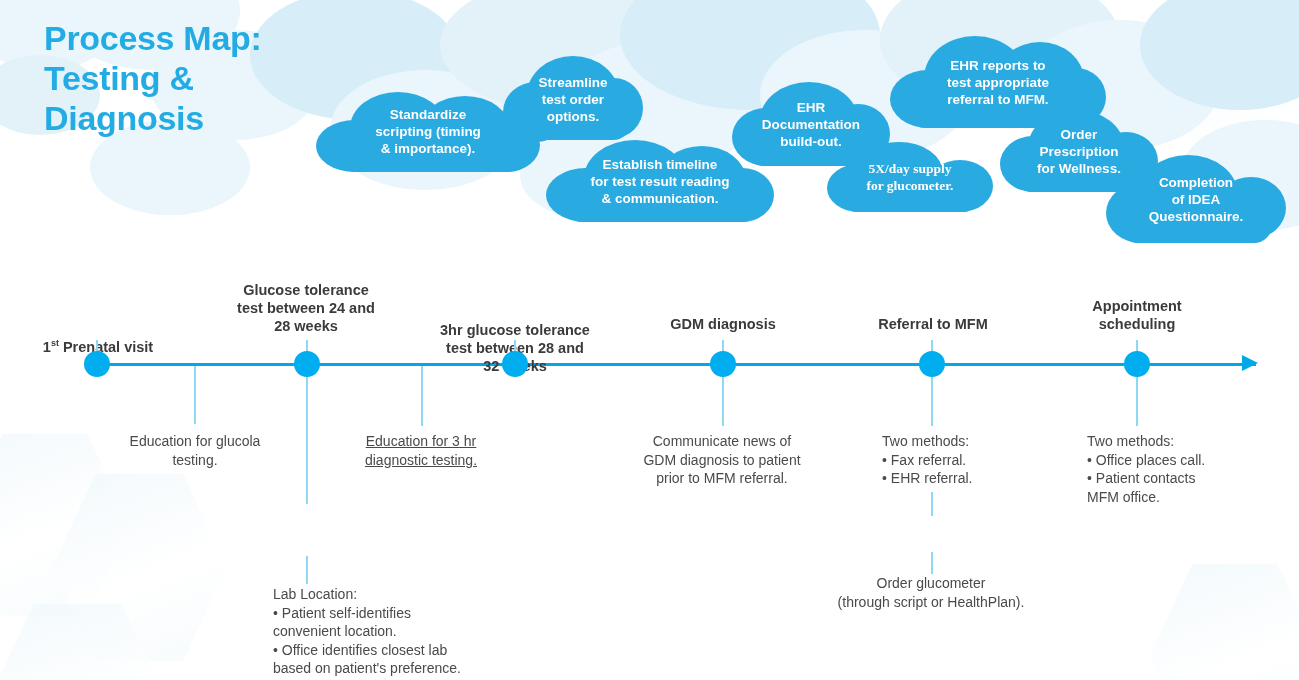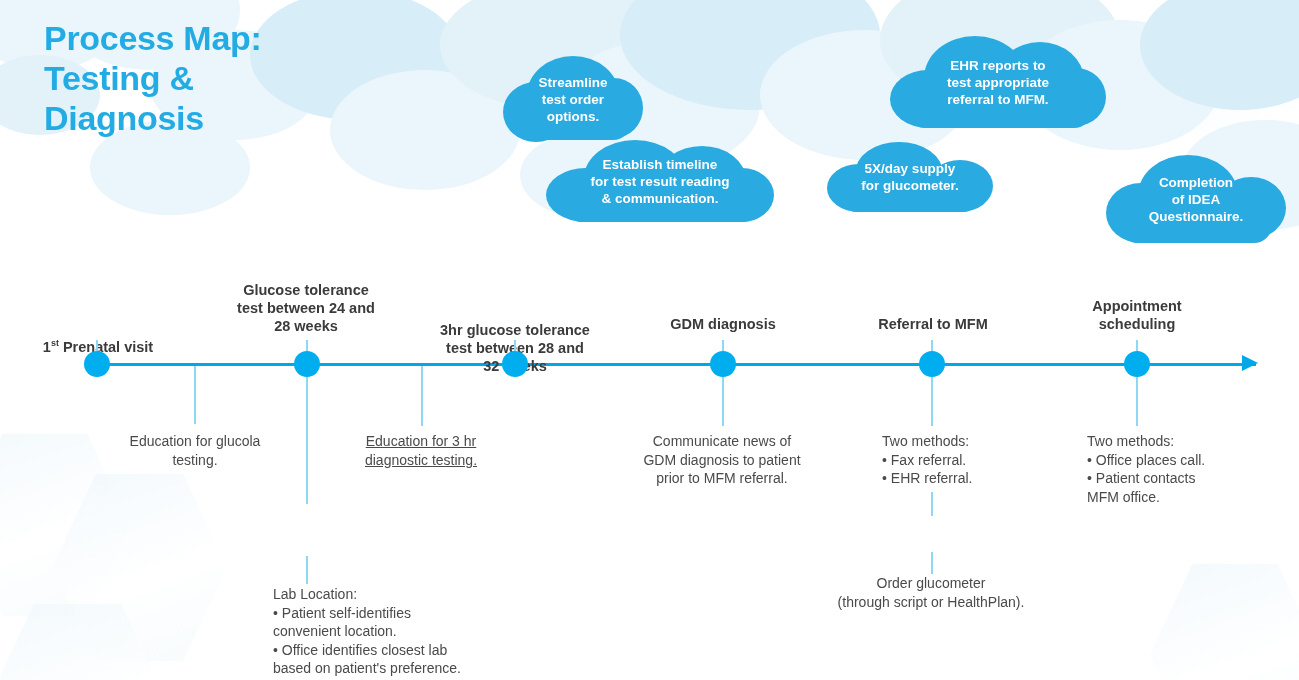--- a/index.html
+++ b/index.html
@@ -114,20 +114,32 @@
     <div class="bgcloud l3" style="left:520px;top:130px;width:150px;height:90px;"></div>
     <div class="bgcloud l3" style="left:90px;top:120px;width:160px;height:95px;"></div>
   </div>
 
   <div class="title">
     <div>Process Map:</div>
     <div>Testing &amp;</div>
     <div>Diagnosis</div>
   </div>
 
+  <div class="cloud blue" style="left:316px;top:92px;width:224px;height:78px;">
+    <div class="lob" style="left:0px;top:28px;width:78px;height:52px;"></div>
+    <div class="lob" style="left:34px;top:0px;width:96px;height:72px;"></div>
+    <div class="lob" style="left:104px;top:4px;width:90px;height:66px;"></div>
+    <div class="lob" style="left:158px;top:26px;width:66px;height:54px;"></div>
+    <div class="plate" style="left:20px;top:40px;width:190px;height:40px;border-radius:20px;"></div>
+    <div class="body">
+        <div class="txt">Standardize
+scripting (timing
+&amp; importance).</div>
+      </div>
+  </div>
 
   <div class="cloud blue" style="left:503px;top:56px;width:140px;height:86px;">
     <div class="lob" style="left:0px;top:26px;width:66px;height:60px;"></div>
     <div class="lob" style="left:24px;top:0px;width:92px;height:78px;"></div>
     <div class="lob" style="left:82px;top:22px;width:58px;height:60px;"></div>
     <div class="plate" style="left:14px;top:36px;width:114px;height:48px;border-radius:18px;"></div>
     <div class="body">
         <div class="txt">Streamline
 test order
 options.</div>
@@ -140,22 +152,33 @@
     <div class="lob" style="left:112px;top:6px;width:88px;height:68px;"></div>
     <div class="lob" style="left:164px;top:28px;width:64px;height:54px;"></div>
     <div class="plate" style="left:18px;top:42px;width:196px;height:40px;border-radius:18px;"></div>
     <div class="body">
         <div class="txt">Establish timeline
 for test result reading
 &amp; communication.</div>
       </div>
   </div>
 
-
-  <div class="cloud blue" style="left:827px;top:142px;width:166px;height:70px;">
+  <div class="cloud blue" style="left:732px;top:82px;width:158px;height:84px;">
+    <div class="lob" style="left:0px;top:26px;width:68px;height:58px;"></div>
+    <div class="lob" style="left:28px;top:0px;width:98px;height:76px;"></div>
+    <div class="lob" style="left:94px;top:22px;width:64px;height:60px;"></div>
+    <div class="plate" style="left:14px;top:36px;width:130px;height:48px;border-radius:18px;"></div>
+    <div class="body">
+        <div class="txt">EHR
+Documentation
+build-out.</div>
+      </div>
+  </div>
+
+  <div class="cloud blue" style="left:827px;top:142px;width:166px;height:70px;font-family:Liberation Serif, serif;">
     <div class="lob" style="left:0px;top:22px;width:64px;height:48px;"></div>
     <div class="lob" style="left:28px;top:0px;width:88px;height:62px;"></div>
     <div class="lob" style="left:100px;top:18px;width:66px;height:52px;"></div>
     <div class="plate" style="left:14px;top:30px;width:138px;height:40px;border-radius:16px;"></div>
     <div class="body">
         <div class="txt">5X/day supply
 for glucometer.</div>
       </div>
   </div>
 
@@ -165,20 +188,31 @@
     <div class="lob" style="left:106px;top:6px;width:88px;height:76px;"></div>
     <div class="lob" style="left:156px;top:32px;width:60px;height:58px;"></div>
     <div class="plate" style="left:18px;top:46px;width:184px;height:46px;border-radius:18px;"></div>
     <div class="body">
         <div class="txt">EHR reports to
 test appropriate
 referral to MFM.</div>
       </div>
   </div>
 
+  <div class="cloud blue" style="left:1000px;top:110px;width:158px;height:82px;">
+    <div class="lob" style="left:0px;top:26px;width:66px;height:56px;"></div>
+    <div class="lob" style="left:28px;top:0px;width:96px;height:74px;"></div>
+    <div class="lob" style="left:94px;top:22px;width:64px;height:58px;"></div>
+    <div class="plate" style="left:14px;top:36px;width:130px;height:46px;border-radius:18px;"></div>
+    <div class="body">
+        <div class="txt">Order
+Prescription
+for Wellness.</div>
+      </div>
+  </div>
 
 
   <div class="cloud blue" style="left:1106px;top:155px;width:180px;height:88px;">
     <div class="lob" style="left:0px;top:28px;width:70px;height:60px;"></div>
     <div class="lob" style="left:32px;top:0px;width:100px;height:80px;"></div>
     <div class="lob" style="left:110px;top:22px;width:70px;height:62px;"></div>
     <div class="plate" style="left:14px;top:38px;width:152px;height:50px;border-radius:18px;"></div>
     <div class="body">
         <div class="txt">Completion
 of IDEA

